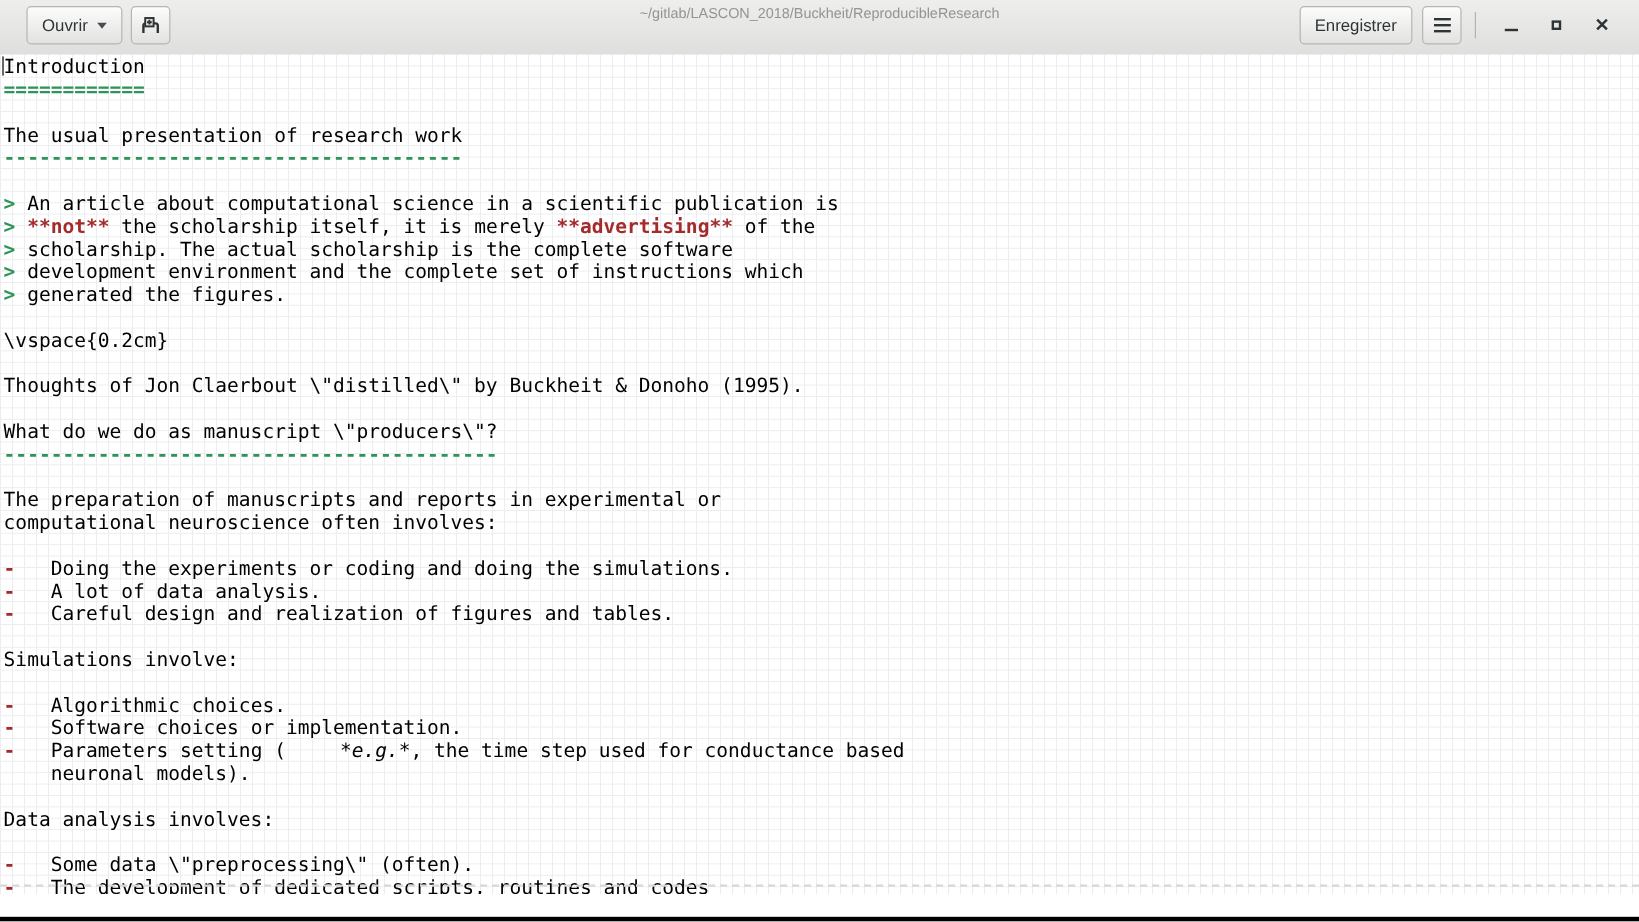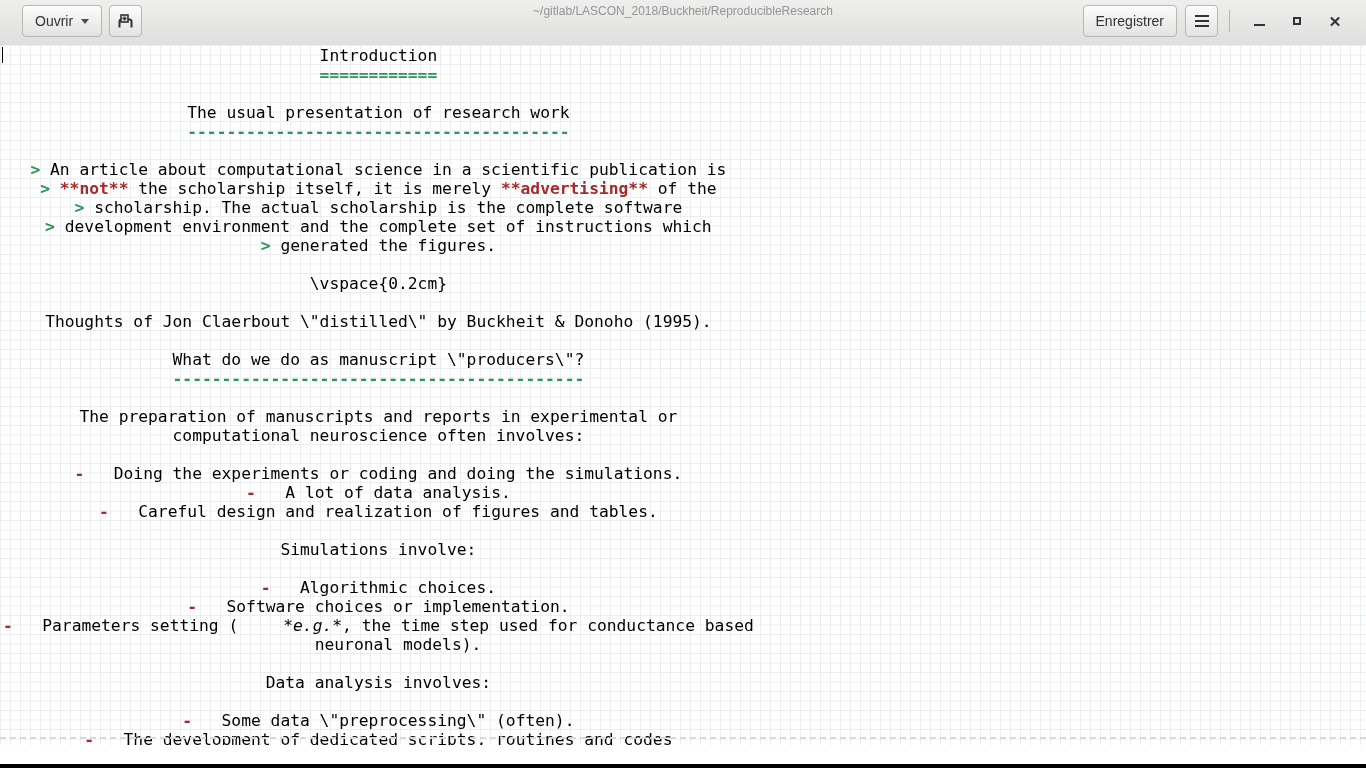--- a/index.html
+++ b/index.html
@@ -43,21 +43,21 @@
   .hamburger-glyph i { display:block; width:14px; height:2px; background:#2e3436; }
 
   
   .editor {
     position:absolute; left:0; top:45px; width:1366px; height:700px;
     background-color:#ffffff;
     background-image:
       linear-gradient(to right, var(--grid,#ebedf0) 1px, transparent 1px),
       linear-gradient(to bottom, var(--grid,#ebedf0) 1px, transparent 1px);
     background-size:10px 9.5px;
-    overflow:hidden; cursor:text;text-align:center;
+    overflow:hidden; cursor:text;
   }
   .code {
     position:absolute; left:3px; top:1px;
     font-family:"DejaVu Sans Mono", monospace;
     font-size:16.3px; line-height:19px; color:#000;
     white-space:pre;
   }
   .line { height:19px; white-space:pre; }
   .seg-g { color:var(--green,#2e9458); font-weight:bold; }
   .seg-r { color:var(--red,#a52a2a); font-weight:bold; }

